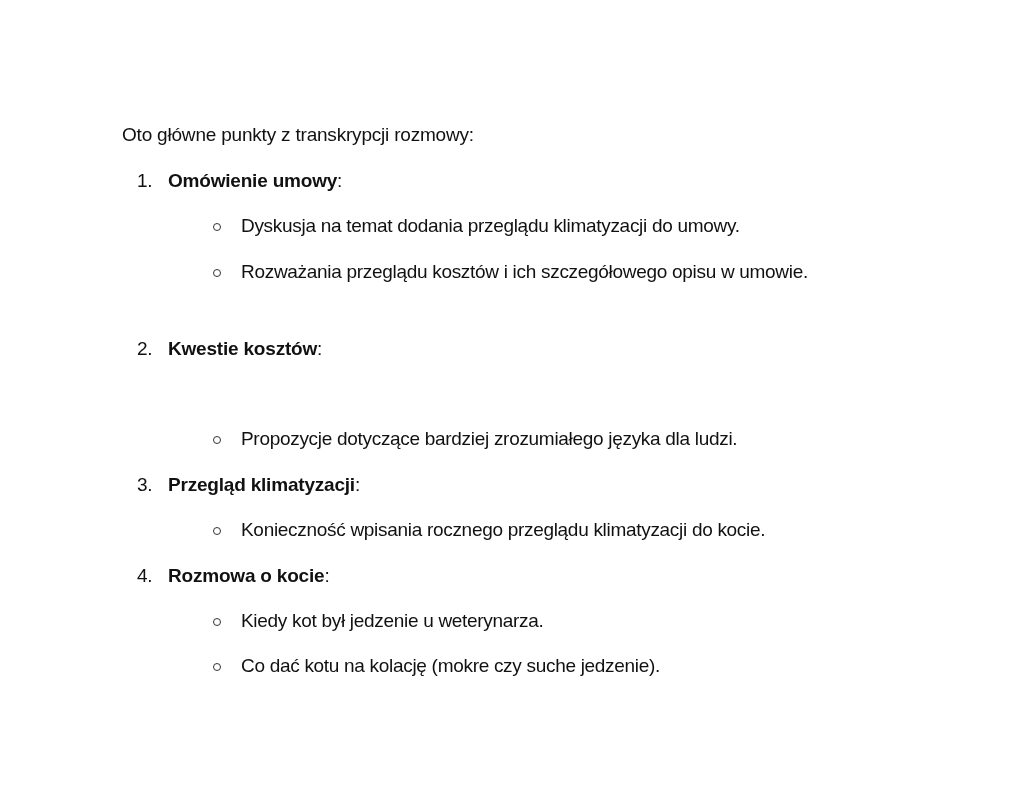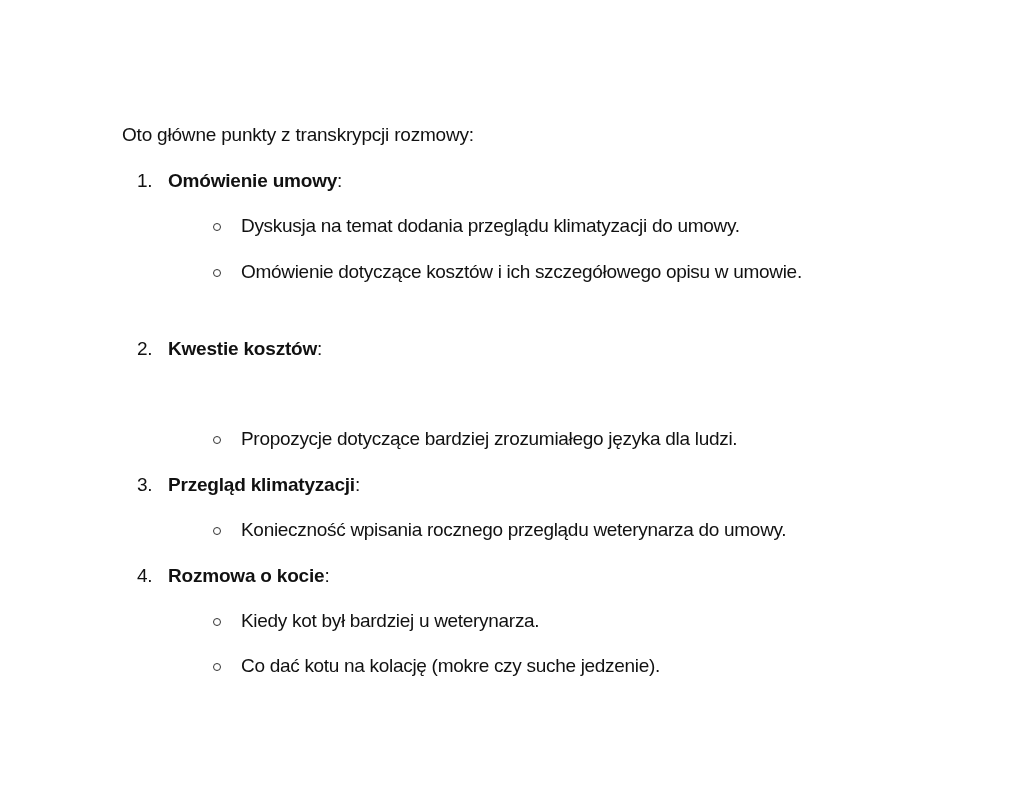--- a/index.html
+++ b/index.html
@@ -76,44 +76,44 @@
 
   <div class="section-heading" style="top:170px;">
     <span class="num">1.</span><span class="title">Omówienie umowy</span><span>:</span>
   </div>
   <div class="bullet-item" style="top:209px;">
     <span class="marker"></span>
     <span class="text">Dyskusja na temat dodania przeglądu klimatyzacji do umowy.</span>
   </div>
   <div class="bullet-item" style="top:255px; width:610px;">
     <span class="marker"></span>
-    <span class="text">Omówienie dotyczące kosztów i ich szczegółowego opisu w umowie.</span>
+    <span class="text">Rozważania przeglądu kosztów i ich szczegółowego opisu w umowie.</span>
   </div>
 
   <div class="section-heading" style="top:338px;">
     <span class="num">2.</span><span class="title">Kwestie kosztów</span><span>:</span>
   </div>
   <div class="bullet-item" style="top:422px;">
     <span class="marker"></span>
     <span class="text">Propozycje dotyczące bardziej zrozumiałego języka dla ludzi.</span>
   </div>
 
   <div class="section-heading" style="top:474px;">
     <span class="num">3.</span><span class="title">Przegląd klimatyzacji</span><span>:</span>
   </div>
   <div class="bullet-item" style="top:513px;">
     <span class="marker"></span>
-    <span class="text">Konieczność wpisania rocznego przeglądu weterynarza do umowy.</span>
+    <span class="text">Konieczność wpisania rocznego przeglądu klimatyzacji do kocie.</span>
   </div>
 
   <div class="section-heading" style="top:565px;">
     <span class="num">4.</span><span class="title">Rozmowa o kocie</span><span>:</span>
   </div>
   <div class="bullet-item" style="top:604px;">
     <span class="marker"></span>
-    <span class="text">Kiedy kot był bardziej u weterynarza.</span>
+    <span class="text">Kiedy kot był jedzenie u weterynarza.</span>
   </div>
   <div class="bullet-item" style="top:649px;">
     <span class="marker"></span>
     <span class="text">Co dać kotu na kolację (mokre czy suche jedzenie).</span>
   </div>
 
 </div>
 
 </body></html>

